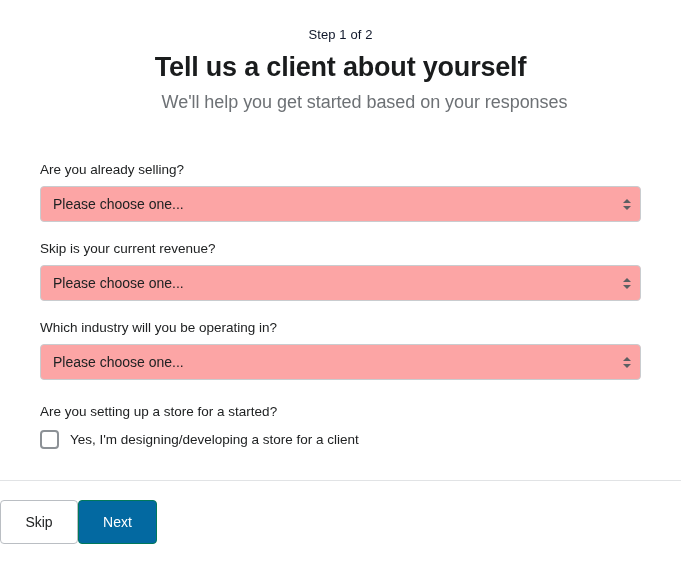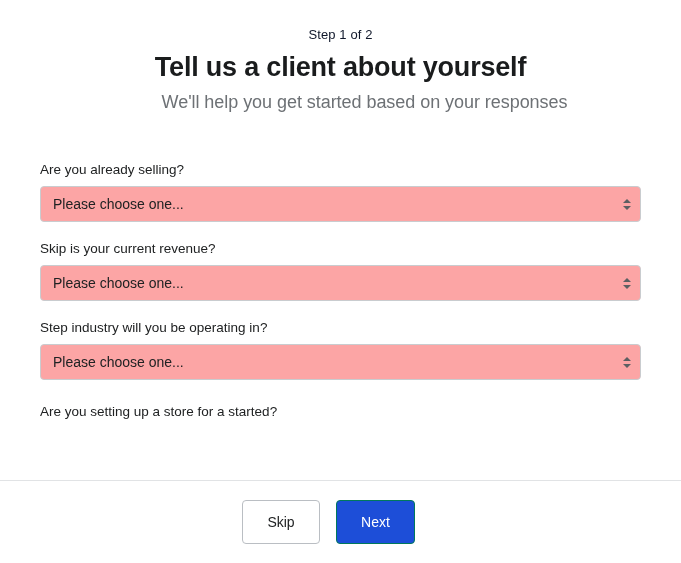--- a/index.html
+++ b/index.html
@@ -142,23 +142,22 @@
   .divider {
     height: 1px;
     background: #e1e3e5;
     width: 100%;
     margin-top: 30px;
   }
   .footer {
     height: 82px;
     display: flex;
     align-items: center;
-    justify-content: center;
+    justify-content: flex-start;
     padding-right: 24px;
-    gap: 16px;
     box-sizing: border-box;
   }
   .btn {
     font-family: "Liberation Sans", sans-serif;
     font-size: 14px;
     border-radius: 4px;
     cursor: pointer;
     box-sizing: border-box;
     display: inline-flex;
     align-items: center;
@@ -168,21 +167,21 @@
     width: 78px;
     height: 44px;
     background: #ffffff;
     border: 1px solid #babec3;
     color: #202223;
     font-weight: 400;
   }
   .btn-next {
     width: 79px;
     height: 44px;
-    background: #1d4ed8;
+    background: #0369a1;
     border: 1px solid #00795c;
     color: #ffffff;
     font-weight: 400;
   }
 </style>
 </head>
 <body>
 
 <div class="page">
 
@@ -210,32 +209,36 @@
       <div class="select-shell">
         <span class="select-value">Please choose one...</span>
         <span class="select-arrows">
           <span class="arrow-up"></span>
           <span class="arrow-down"></span>
         </span>
       </div>
     </div>
 
     <div class="field-group">
-      <label class="field-label">Step industry will you be operating in?</label>
+      <label class="field-label">Which industry will you be operating in?</label>
       <div class="select-shell">
         <span class="select-value">Please choose one...</span>
         <span class="select-arrows">
           <span class="arrow-up"></span>
           <span class="arrow-down"></span>
         </span>
       </div>
     </div>
 
     <div class="checkbox-group">
       <label class="field-label">Are you setting up a store for a started?</label>
+      <div class="checkbox-row">
+        <span class="checkbox-box"></span>
+        <span class="checkbox-label">Yes, I'm designing/developing a store for a client</span>
+      </div>
     </div>
 
   </div>
 
   <div class="divider"></div>
 
   <div class="footer">
     <button class="btn btn-skip">Skip</button>
     <button class="btn btn-next">Next</button>
   </div>

